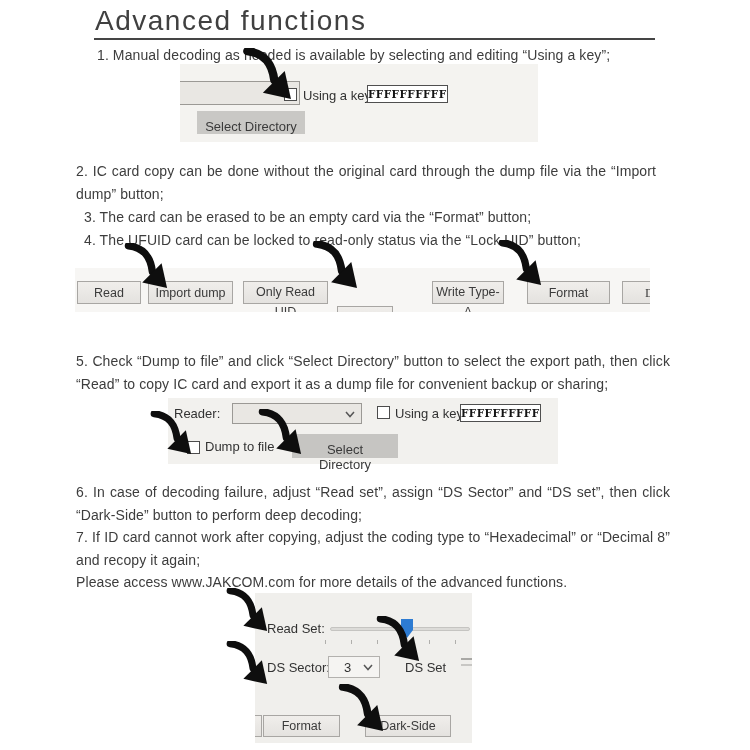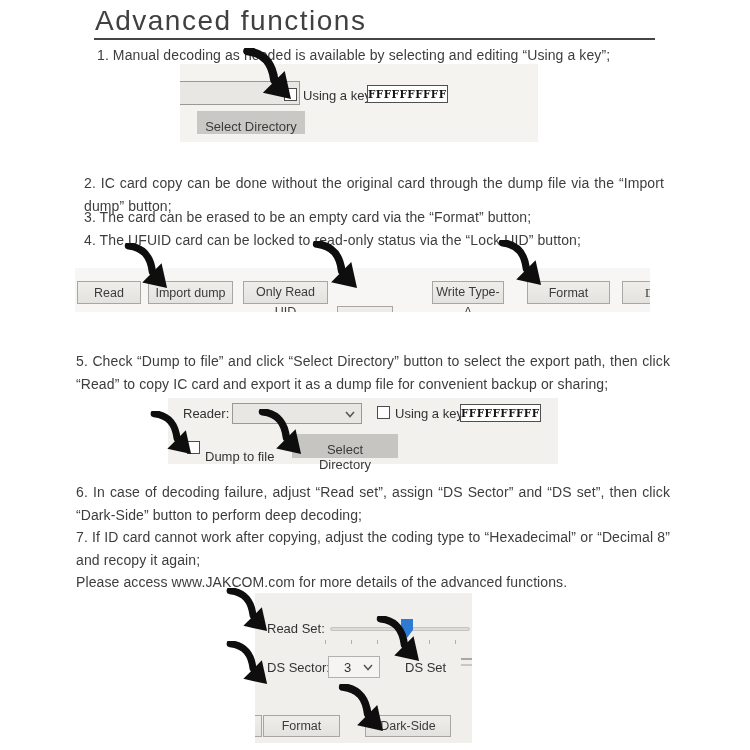--- a/index.html
+++ b/index.html
@@ -11,21 +11,21 @@
   .doc-title{
     position:absolute;left:95px;top:5px;margin:0;
     font-size:28px;font-weight:400;letter-spacing:1.5px;color:#404040;
   }
   .title-rule{position:absolute;left:94px;top:38px;width:561px;height:2px;background:#454545;}
   .para{
     position:absolute;margin:0;font-size:14px;line-height:22.5px;
     text-align:justify;color:#3d3d3d;letter-spacing:0.1px;
   }
   #p1{left:97px;top:44px;width:540px;text-align:left;}
-  #p2{left:84px;top:160px;width:580px;margin-top:12px;}
+  #p2{left:76px;top:160px;width:580px;}
   #p3{left:84px;top:206px;width:580px;}
   #p4{left:84px;top:229px;width:580px;}
   #p5{left:76px;top:350px;width:594px;}
   #p6{left:76px;top:481px;width:594px;}
   #p7{left:76px;top:526px;width:594px;}
   #p8{left:76px;top:571px;width:594px;text-align:left;}
   
   .shot{position:absolute;background:#f2f1ee;}
   #panelA{left:180px;top:64px;width:358px;height:78px;background:#f4f3f0;}
   #panelB{left:75px;top:268px;width:575px;height:44px;background:#f7f6f4;overflow:hidden;}
@@ -100,31 +100,31 @@
   <button class="win-btn" style="left:2px;width:64px;">Read</button>
   <button class="win-btn" style="left:73px;width:85px;">Import dump</button>
   <button class="win-btn" style="left:168px;width:85px;">Only Read UID</button>
   <button class="win-btn" style="left:262px;width:56px;margin-top:25px;">Look UID</button>
   <button class="win-btn" style="left:357px;width:72px;">Write Type-A</button>
   <button class="win-btn" style="left:452px;width:83px;">Format</button>
   <button class="win-btn" style="left:547px;width:45px;text-align:left;padding-left:22px;font-family:Liberation Serif, serif;">Da</button>
 </div>
 
 <div class="shot" id="panelC">
-  <span class="ui-label" style="left:15px;top:8px;">Reader:</span>
+  <span class="ui-label" style="left:6px;top:8px;">Reader:</span>
   <div class="combo" style="left:64px;top:5px;width:130px;height:21px;">
     <svg class="chev" viewBox="0 0 10 7">
       <path class="chev-line" d="M1 1 L5 5.5 L9 1"></path>
     </svg>
   </div>
   <div class="checkbox" style="left:209px;top:8px;"></div>
   <span class="ui-label" style="left:227px;top:8px;">Using a key</span>
   <input class="key-field" style="left: 292px; top: 6px;" readonly="" value="FFFFFFFFFFFF">
   <div class="checkbox" style="left:19px;top:43px;"></div>
-  <span class="ui-label" style="left:37px;top:51px;text-align:center;">Dump to file</span>
+  <span class="ui-label" style="left:37px;top:41px;text-align:center;">Dump to file</span>
   <button class="flat-btn" style="left:124px;top:36px;width:106px;height:24px;background:#c6c5c2;">Select Directory</button>
 </div>
 
 <div class="shot" id="panelD">
   <span class="ui-label" style="left:12px;top:28px;">Read Set:</span>
   <div class="slider-track" style="left:75px;top:34px;width:140px;"></div>
   <div class="slider-thumb" style="left:146px;top:26px;"></div>
   <div>
     <div class="tick" style="left:70px;top:47px;"></div>
     <div class="tick" style="left:96px;top:47px;"></div>

